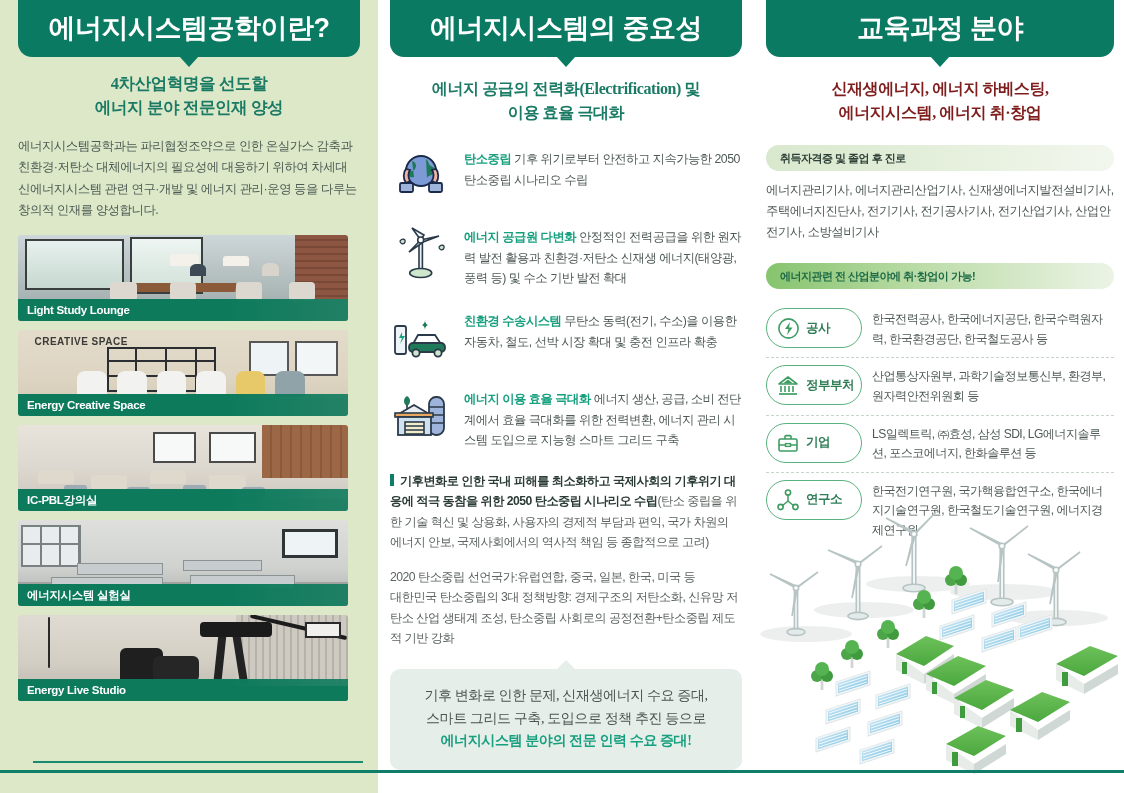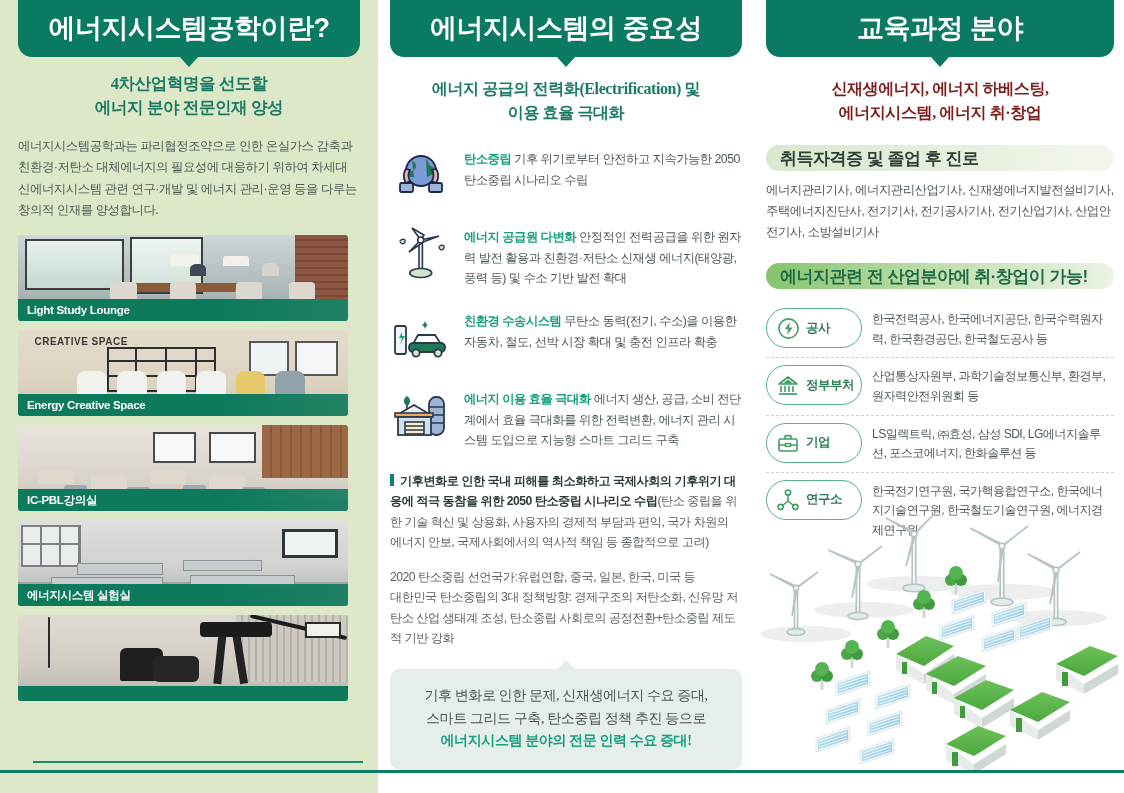--- a/index.html
+++ b/index.html
@@ -150,21 +150,21 @@
   .callout .l.accent { color:#17a07f; font-weight:800; }
 
   
   .right-panel { position:absolute; left:766px; top:0; width:348px; }
   .right-sub {
     text-align:center; color:#7f1d1d; font-weight:700; font-size:16px; line-height:1.5;
     margin-top:20px; letter-spacing:-0.4px; font-family:"Liberation Serif", serif;
   }
   .pill {
     margin-top:20px; border-radius:18px; height:26px; display:flex; align-items:center;
-    padding-left:14px; font-size:17px; font-weight:800; letter-spacing:-0.5px;
+    padding-left:14px; font-size:11px; font-weight:800; letter-spacing:-0.5px;
   }
   .pill.a { background:linear-gradient(90deg,#d8e8cd 0%,#e6f0dd 55%,#f2f7ee 100%); color:#2d3f36; }
   .pill.b { background:linear-gradient(90deg,#86c46e 0%,#bcdca8 45%,#ecf4e5 100%); color:#1d6b46; }
   .cert { margin-top:9px; font-size:12.4px; line-height:1.7; color:#4e5a55; letter-spacing:-0.5px; }
 
   .cards { margin-top:12px; display:flex; flex-direction:column; }
   .card { display:flex; align-items:flex-start; gap:10px; padding:7px 0 8px; }
   .card + .card { border-top:1px dashed #c8d6c9; }
   .badge {
     width:96px; min-width:96px; height:40px; border:1.6px solid #59b27f; border-radius:20px;
@@ -263,20 +263,21 @@
           <div class="panel"></div>
           <div class="floor"></div>
           <div class="cord"></div>
           <div class="chair"></div>
           <div class="chair2"></div>
           <div class="trip"></div>
           <div class="trip2"></div>
           <div class="cam"></div>
           <div class="boom"></div>
           <div class="lamp"></div>
+          <div class="cap">Energy Live Studio</div>
         </div>
 
       </div>
     </div>
   </div>
 
   <div class="hr-left-short"></div>
 
   <div class="mid-panel">
 
@@ -368,21 +369,21 @@
       <span class="bar"></span><span class="hl">기후변화로 인한 국내 피해를 최소화하고 국제사회의 기후위기 대응에 적극 동참을 위한 2050 탄소중립 시나리오 수립</span><span>(탄소 중립을 위한 기술 혁신 및 상용화, 사용자의 경제적 부담과 편익, 국가 차원의 에너지 안보, 국제사회에서의 역사적 책임 등 종합적으로 고려)</span>
     </div>
 
     <div class="note2">
       <span class="bar"></span><span class="hl">2020 탄소중립 선언국가:유럽연합, 중국, 일본, 한국, 미국 등</span><br>
       <span>대한민국 탄소중립의 3대 정책방향: 경제구조의 저탄소화, 신유망 저탄소 산업 생태계 조성, 탄소중립 사회로의 공정전환+탄소중립 제도적 기반 강화</span>
     </div>
 
     <div class="callout">
       <div class="l">기후 변화로 인한 문제, 신재생에너지 수요 증대,</div>
-      <div class="l">스마트 그리드 구축, 탄소중립 정책 추진 등으로</div>
+      <div class="l">스마트 그리드 구축, 도입으로 정책 추진 등으로</div>
       <div class="l accent">에너지시스템 분야의 전문 인력 수요 증대!</div>
     </div>
 
   </div>
 
   <div class="right-panel">
 
     <div class="flag">
       <span class="flag-txt">교육과정 분야</span>
     </div>

